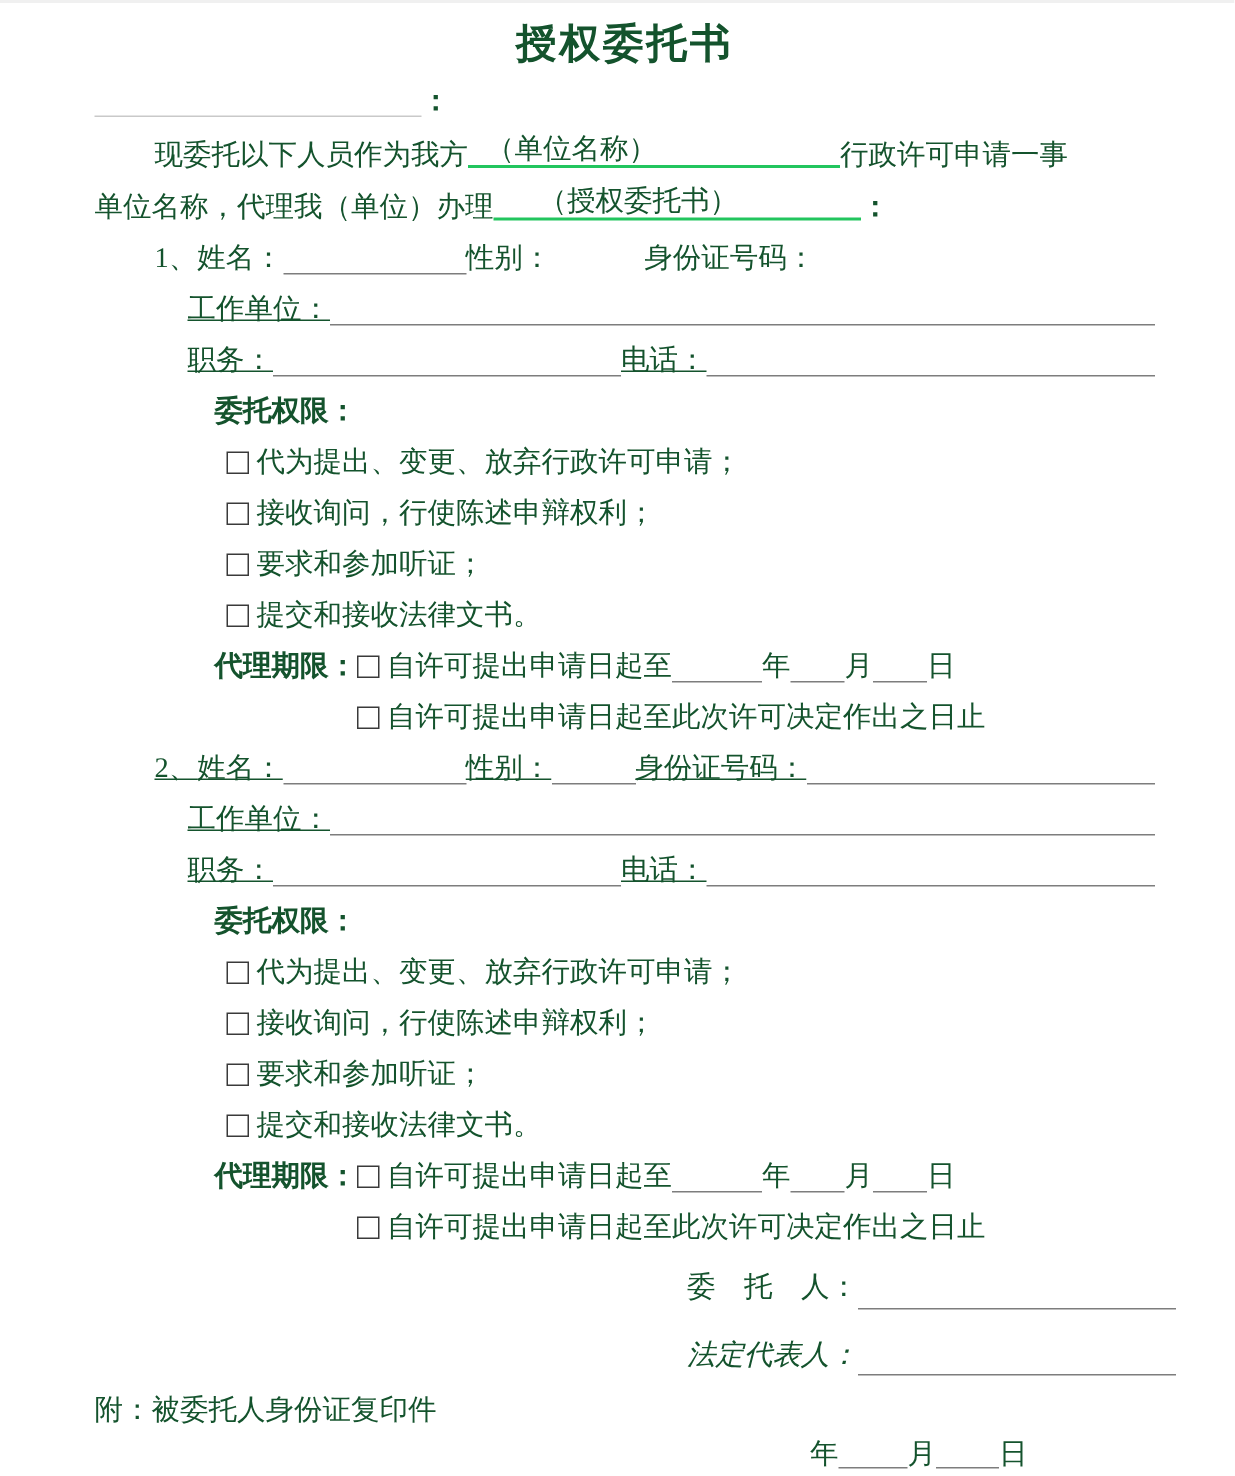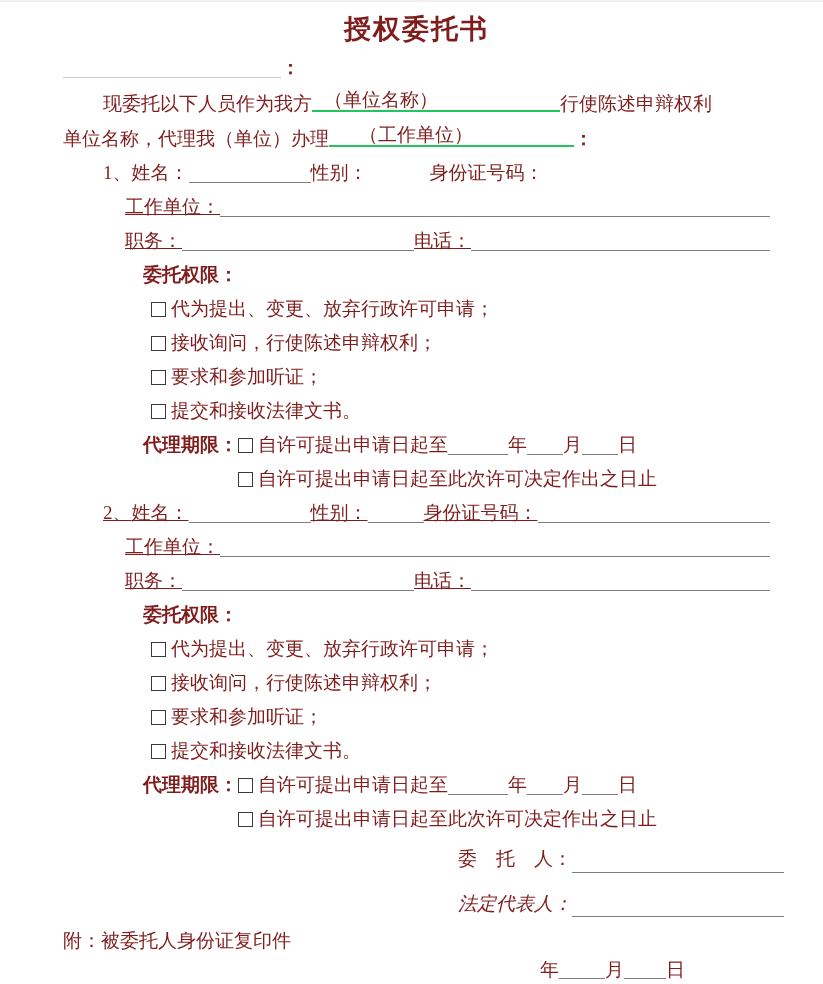--- a/index.html
+++ b/index.html
@@ -2,21 +2,21 @@
 <html><head>
 <meta charset="utf-8">
 <style>
   html,body { margin:0; padding:0; background:#ffffff; }
   .page {
     width:823px; height:984px; box-sizing:border-box;
     padding:6px 53px 0 63px;
     border-top:2px solid #f0f0f0;
     background:#ffffff;
     font-family:"Liberation Serif","DejaVu Serif",serif;
-    font-size:19px; line-height:34px; color:#7f1d1d;
+    font-size:19px; line-height:34px; color:#14532d;
     overflow:hidden;
   }
   .row  { height:34px; line-height:34px; white-space:nowrap; }
   .frow { display:flex; align-items:flex-start;text-decoration:underline; }
   .lbl  { white-space:nowrap; }
   .bold { font-weight:bold; }
 
   .blank { display:inline-block; height:26px; border-bottom:1px solid #7d7d7d; vertical-align:top; }
   .blank.light { border-bottom-color:#c9c9c9; }
   .fill  { flex:1 1 auto; height:26px; border-bottom:1px solid #7d7d7d; }
@@ -57,25 +57,25 @@
 
 <div class="page">
 
   <div class="title">授权委托书</div>
 
   <div class="salut">
     <span class="blank light w218"></span><span class="bold">：</span>
   </div>
 
   <div class="para m-item">
-    <span>现委托以下人员作为我方</span><span class="blank-text w248">（单位名称）</span><span>行使陈述申辩权利</span>
+    <span>现委托以下人员作为我方</span><span class="blank-text w248">（单位名称）</span><span>行政许可申请一事</span>
   </div>
 
   <div class="para">
-    <span>单位名称，代理我（单位）办理</span><span class="blank-text w245">（工作单位）</span><span class="bold">：</span>
+    <span>单位名称，代理我（单位）办理</span><span class="blank-text w245">（授权委托书）</span><span class="bold">：</span>
   </div>
 
   <div class="row m-item">
     <span>1、</span><span>姓名：</span><span class="blank w122"></span><span>性别：</span><span class="sp sp62"></span><span>身份证号码：</span>
   </div>
 
   <div class="row frow m-sub">
     <span class="lbl">工作单位：</span>
     <span class="fill"></span>
   </div>

